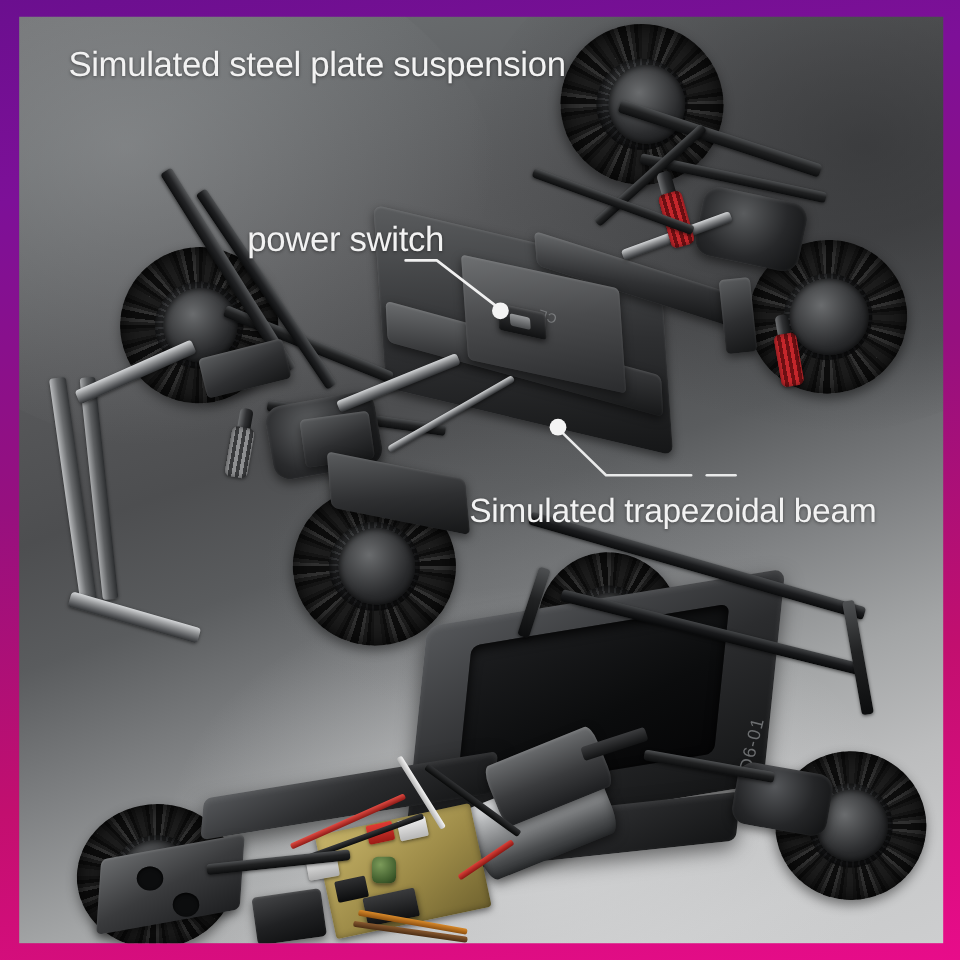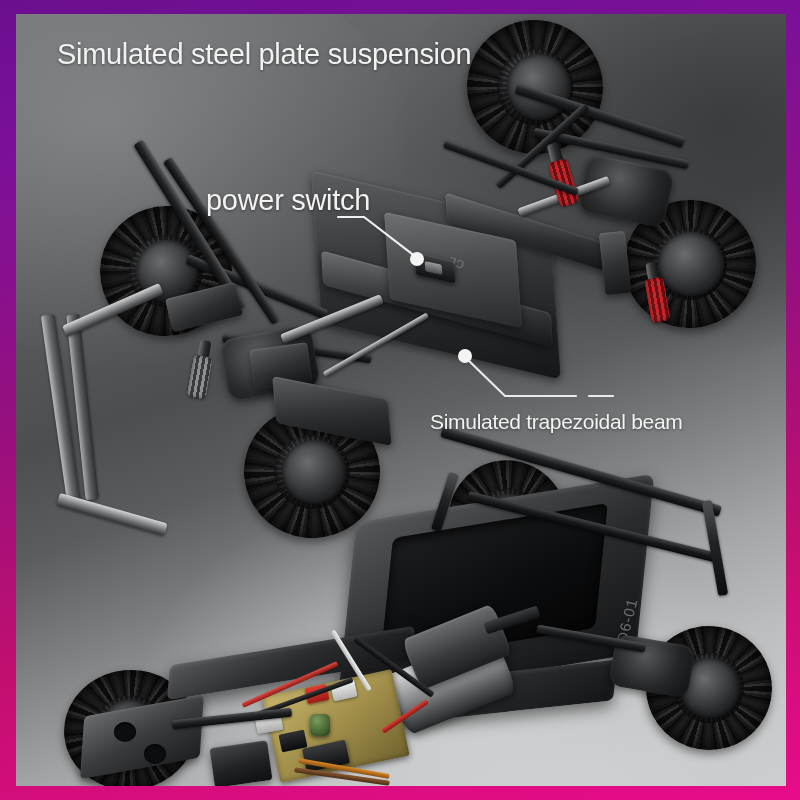--- a/index.html
+++ b/index.html
@@ -60,21 +60,21 @@
     position: absolute;
     color: #f2f2f2;
     font-weight: 400;
     letter-spacing: -0.3px;
     white-space: nowrap;
     text-shadow: 0 1px 3px rgba(0,0,0,.45);
     z-index: 40;
   }
   #label-suspension { left: 41px;  top: 24px;  font-size: 29px; }
   #label-switch     { left: 190px; top: 170px; font-size: 29px; }
-  #label-beam       { left: 414px; top: 396px; font-size: 21px; }
+  #label-beam       { left: 375px; top: 396px; font-size: 28px; }
 
   
   #leaders { position: absolute; inset: 0; z-index: 35; pointer-events: none; }
 
   
   .veh { position: absolute; }
 
   
   .tire {
     position: absolute;

